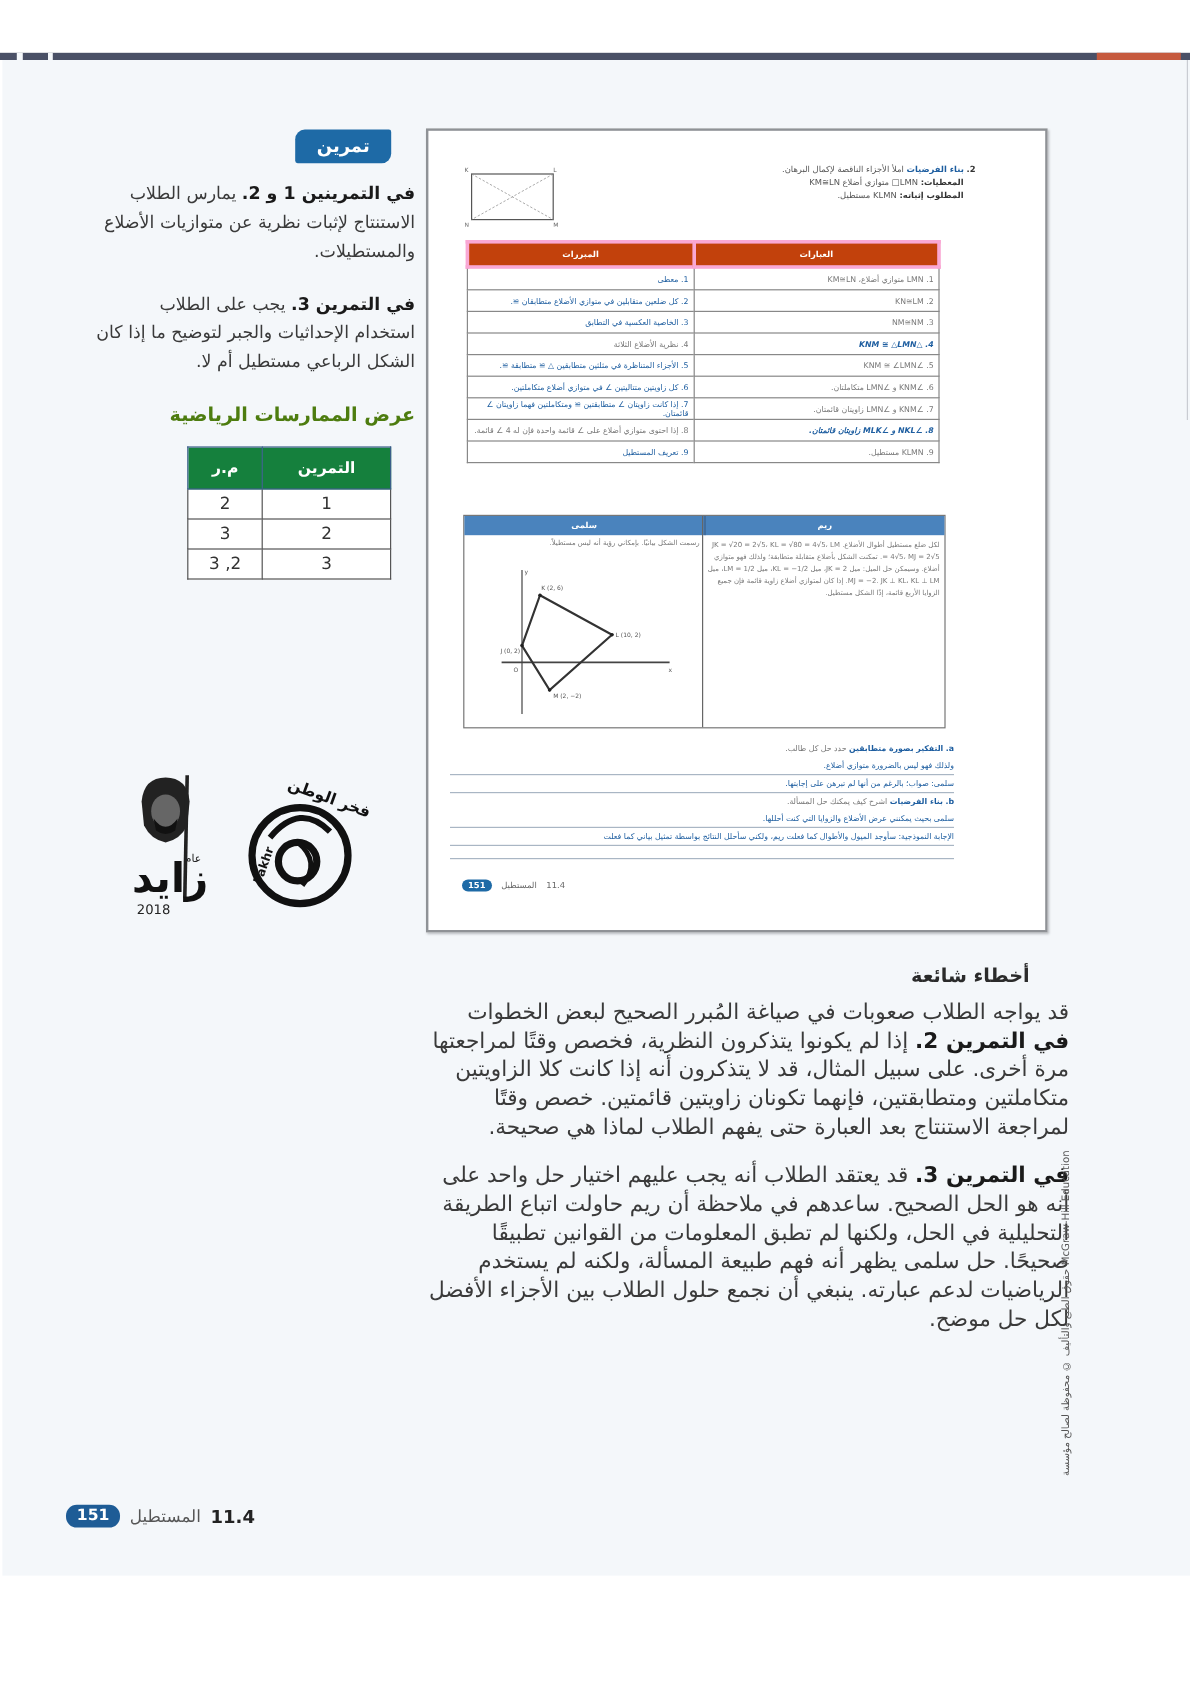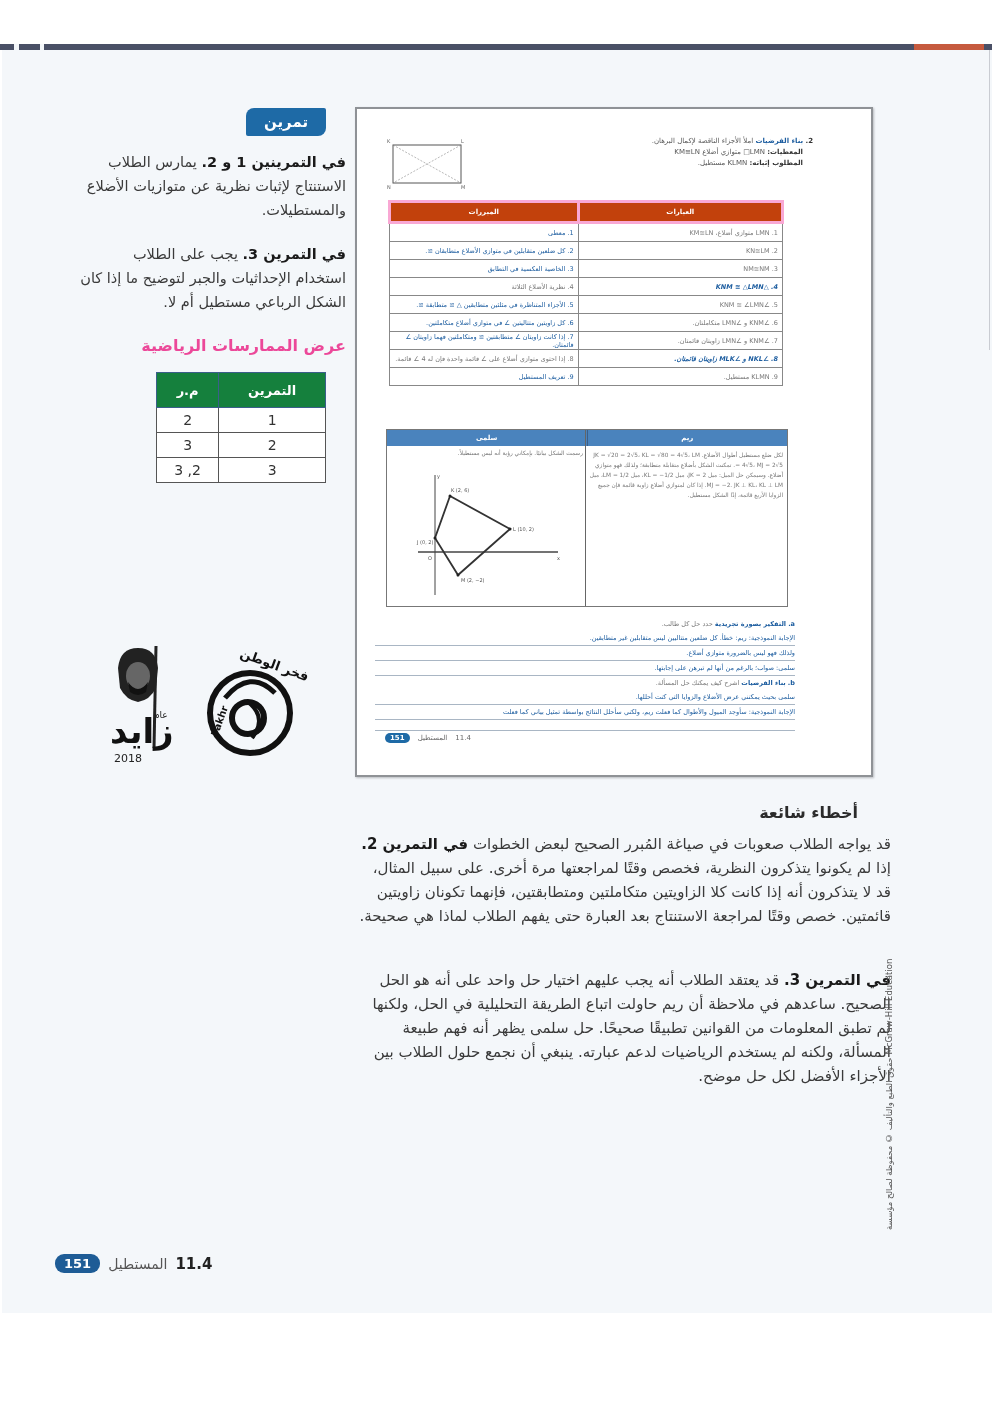--- a/index.html
+++ b/index.html
@@ -27,21 +27,21 @@
   .badge {
     position:absolute; left:246px; top:108px; width:80px; height:28px;
     background:#1e6aa6; color:#fff; border-radius:8px 2px 8px 2px;
     font-weight:bold; font-size:15px; display:flex; align-items:center; justify-content:center;
   }
   .side-para {
     position:absolute; left:80px; width:266px; font-size:14.5px; line-height:24px; color:#3a3a3a;
   }
   .side-para b { color:#1a1a1a; }
   .mp-title {
-    position:absolute; left:120px; top:336px; width:226px; font-size:16px; font-weight:bold; color:#ec4899;
+    position:absolute; left:120px; top:336px; width:226px; font-size:16px; font-weight:bold; color:#4d7c0f;
   }
   table.mp {
     position:absolute; left:156px; top:372px; width:170px; border-collapse:collapse;
     font-size:14px; text-align:center; direction: rtl;
   }
   table.mp th {
     background:#15803d; color:#fff; height:32px; font-weight:bold; font-size:13px;
     border:1.5px solid #3a5f8a;
   }
   table.mp td { height:22px; border:1.5px solid #555; background:#fff; color:#333; }
@@ -84,21 +84,21 @@
 
   .ab-section { position:absolute; left:18px; top:508px; width:420px; }
   .ab-line { position:relative; height:14px; border-bottom:1px solid #a9b6c4; font-size:6.5px; color:#1e5ea0; direction: rtl; text-align:right; line-height:14px; white-space:nowrap; overflow:hidden; }
   .ab-line.q { border-bottom:none; color:#777; }
   .ab-line.q b { color:#1e5ea0; }
   .inset-footer { position:absolute; left:28px; top:624px; display:flex; align-items:center; gap:8px; font-size:7px; color:#666; }
   .inset-footer .pg { background:#1e6aa6; color:#fff; border-radius:6px; padding:1px 5px; font-weight:bold; font-size:7px; }
 
   
   .ce-title { position:absolute; left:600px; top:803px; width:258px; font-size:16px; font-weight:bold; color:#2b2b2b; }
-  .ce-para { position:absolute; left:355px; width:536px; font-size:15px; line-height:24px; color:#3a3a3a; }
+  .ce-para { position:absolute; left:355px; width:536px; font-size:18px; line-height:24px; color:#3a3a3a; }
   .ce-para b { color:#1a1a1a; }
 
   .vert-copy {
     position:absolute; left:884px; top:910px; width:16px; height:320px;
     writing-mode: vertical-rl; transform: rotate(180deg);
     font-size:8.5px; color:#555; white-space:nowrap;
   }
 
   .footer { position:absolute; left:55px; top:1254px; display:flex; align-items:center; gap:8px; direction: ltr; }
   .footer .pg-badge { background:#1e5c96; color:#fff; font-weight:bold; font-size:13px; border-radius:9px; padding:2px 9px; }
@@ -265,23 +265,22 @@
       <text x="48" y="112" font-size="5" fill="#555">M (2, −2)</text>
       <text x="4" y="74" font-size="5" fill="#555">J (0, 2)</text>
       <text x="144" y="90" font-size="5" fill="#555">x</text>
       <text x="24" y="8" font-size="5" fill="#555">y</text>
       <text x="15" y="90" font-size="5" fill="#555">O</text>
     </svg>
   </div>
 
   <div class="ab-section">
     <div class="ab-line q">
-      <b>a.</b> <b>التفكير بصورة تجريدية</b> <span>حدد حل كل طالب.</span>
+      <b>a.</b> <b>التفكير بصورة متطابقين</b> <span>حدد حل كل طالب.</span>
     </div>
-    <div class="ab-line">الإجابة النموذجية: ريم: خطأ. كل ضلعين متتاليين ليس متقابلين غير متطابقين.</div>
     <div class="ab-line">ولذلك فهو ليس بالضرورة متوازي أضلاع.</div>
     <div class="ab-line">سلمى: صواب؛ بالرغم من أنها لم تبرهن على إجابتها.</div>
     <div class="ab-line q">
       <b>b.</b> <b>بناء الفرضيات</b> <span>اشرح كيف يمكنك حل المسألة.</span>
     </div>
     <div class="ab-line">سلمى بحيث يمكنني عرض الأضلاع والزوايا التي كنت أحللها.</div>
     <div class="ab-line">الإجابة النموذجية: سأوجد الميول والأطوال كما فعلت ريم، ولكني سأحلل النتائج بواسطة تمثيل بياني كما فعلت</div>
     <div class="ab-line" style="height:10px;"></div>
   </div>
 

